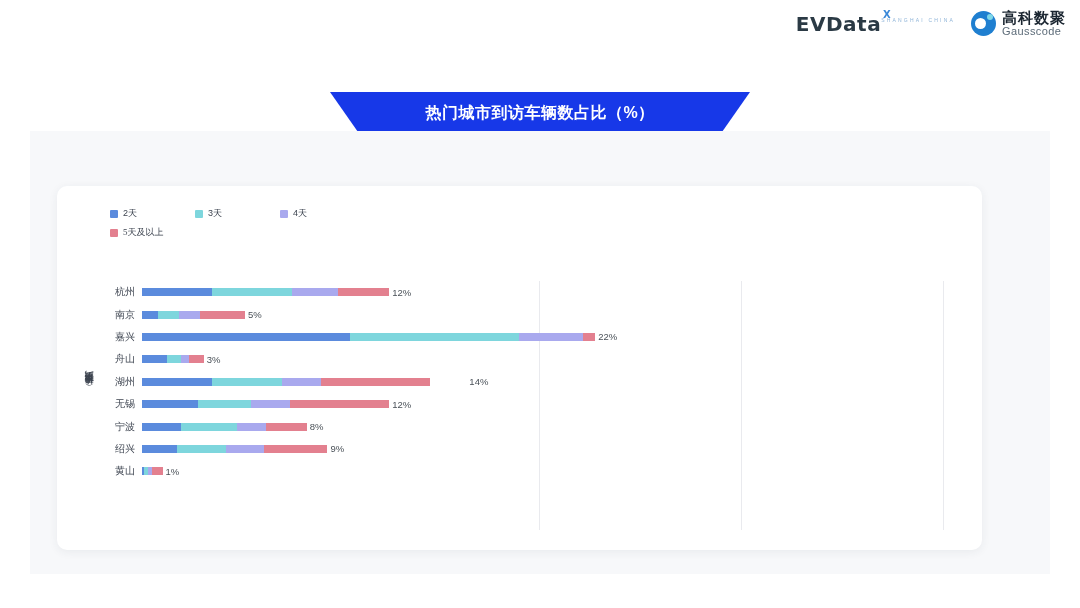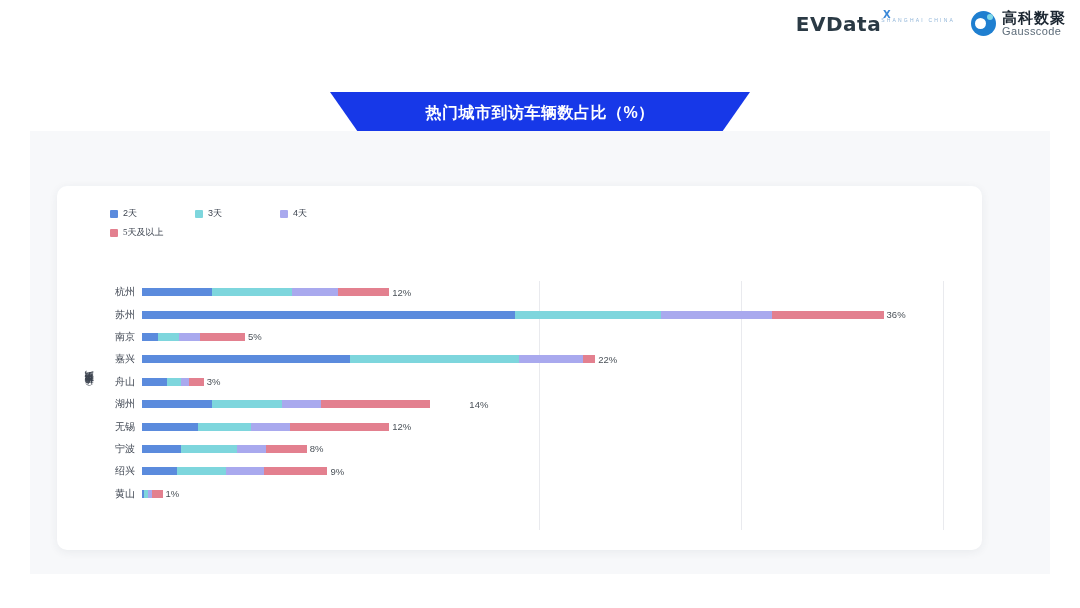--- a/index.html
+++ b/index.html
@@ -195,34 +195,20 @@
                 <div class="seg" style="background: rgb(91, 139, 221); width: 70.04px;"></div>
                 <div class="seg" style="background: rgb(126, 214, 221); width: 80.34px;"></div>
                 <div class="seg" style="background: rgb(169, 169, 238); width: 45.32px;"></div>
                 <div class="seg" style="background: rgb(227, 128, 143); width: 51.5px;"></div>
               </div>
               <span class="val">12%</span>
             </div>
           </div>
         </div>
         <div class="row">
-          <div class="cat">苏州</div>
-          <div class="bar-area">
-            <div style="display: flex; align-items: center;">
-              <div class="bar">
-                <div class="seg" style="background: rgb(91, 139, 221); width: 372.86px;"></div>
-                <div class="seg" style="background: rgb(126, 214, 221); width: 146.26px;"></div>
-                <div class="seg" style="background: rgb(169, 169, 238); width: 111.24px;"></div>
-                <div class="seg" style="background: rgb(227, 128, 143); width: 111.24px;"></div>
-              </div>
-              <span class="val">36%</span>
-            </div>
-          </div>
-        </div>
-        <div class="row">
           <div class="cat">南京</div>
           <div class="bar-area">
             <div style="display: flex; align-items: center;">
               <div class="bar">
                 <div class="seg" style="background: rgb(91, 139, 221); width: 16.48px;"></div>
                 <div class="seg" style="background: rgb(126, 214, 221); width: 20.6px;"></div>
                 <div class="seg" style="background: rgb(169, 169, 238); width: 20.6px;"></div>
                 <div class="seg" style="background: rgb(227, 128, 143); width: 45.32px;"></div>
               </div>
               <span class="val">5%</span>

